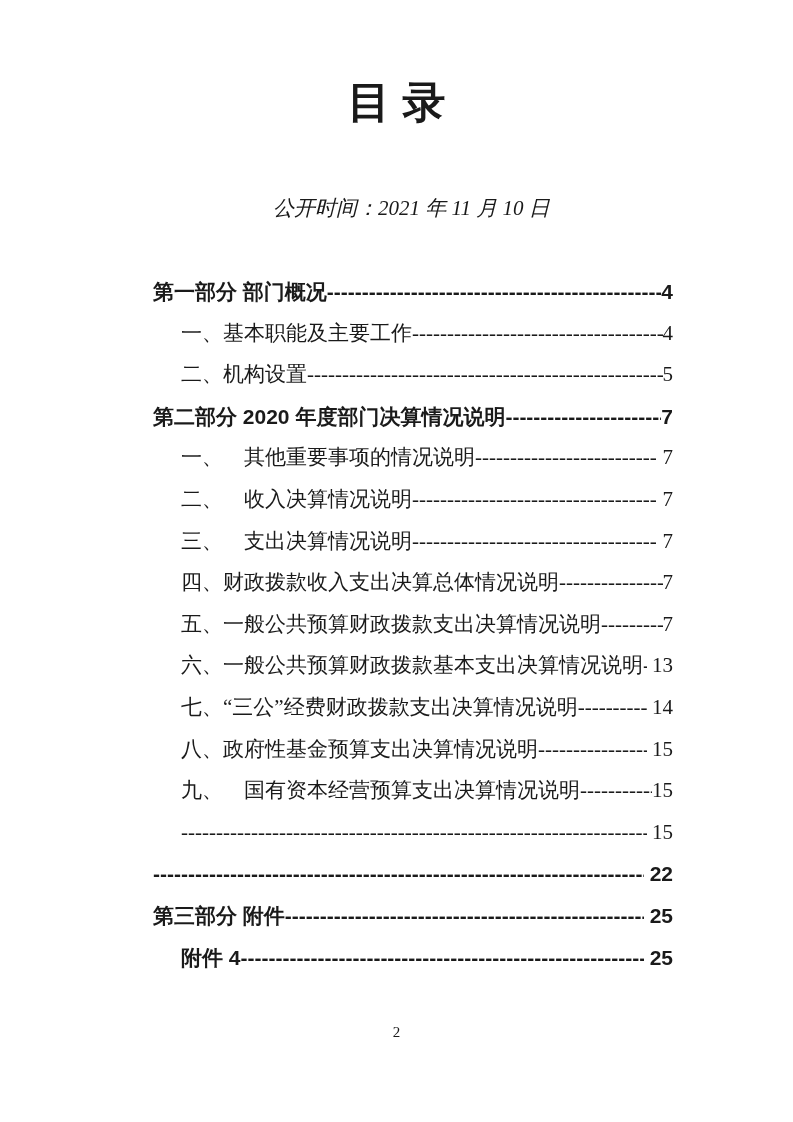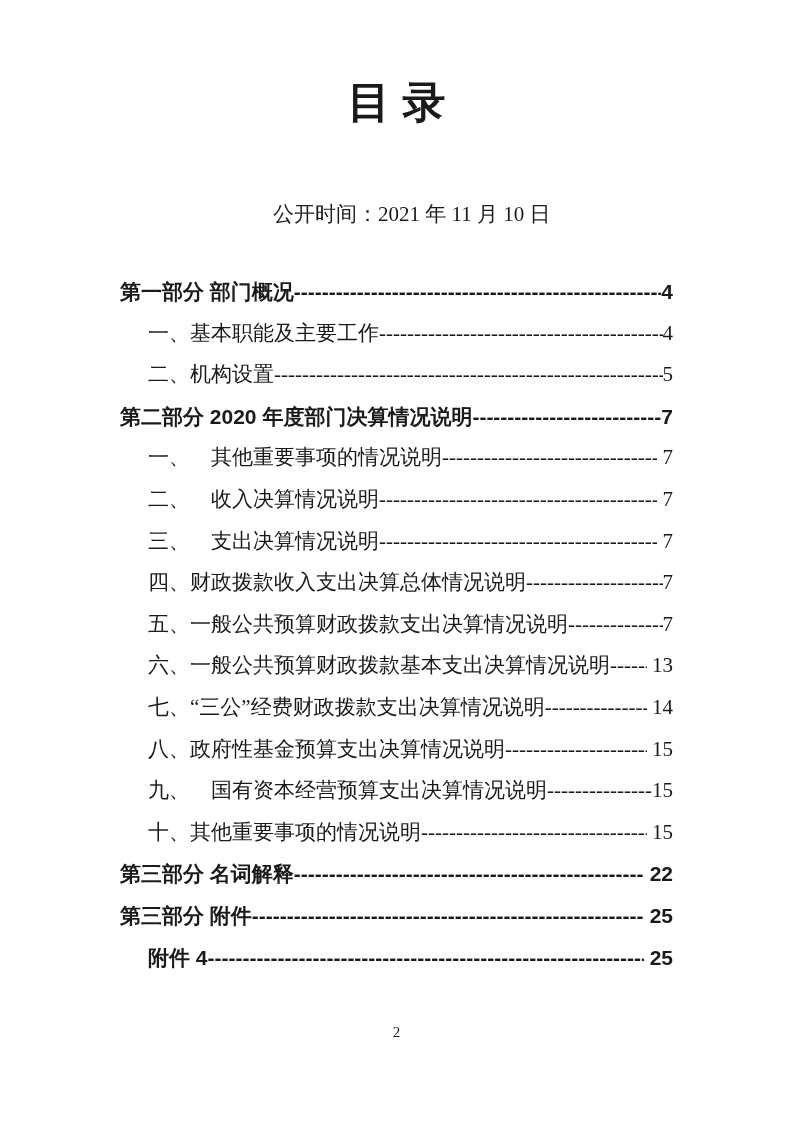--- a/index.html
+++ b/index.html
@@ -21,37 +21,39 @@
     text-align: center;
     font-family: "Liberation Sans", sans-serif;
     font-weight: 700;
     font-size: 43px;
     line-height: 50px;
     letter-spacing: 12px;
     text-indent: 12px;
   }
   .publish-time {
     position: absolute;
-    top: 199px; left: 273px;
+    top: 193px; left: 273px;
     font-size: 21px;
     line-height: 30px;
     white-space: pre;
+    font-style: italic;
   }
   .toc {
     position: absolute;
     top: 271px; left: 120px;
     width: 553px;
   }
   .toc-row {
     display: flex;
     align-items: center;
     height: 41.6px;
     line-height: 41.6px;
     font-size: 21px;
     font-family: "Liberation Serif", serif;
+    margin-left: 33px;
   }
   .toc-row.bold {
     font-family: "Liberation Sans", sans-serif;
     font-weight: 700;
     font-size: 21px;
   }
   .toc-row.indent { padding-left: 28px; }
   .toc-label { white-space: pre; flex: 0 0 auto; }
   .toc-leader {
     flex: 1 1 auto;
@@ -136,26 +138,24 @@
         <span class="toc-label">八、政府性基金预算支出决算情况说明</span>
         <span class="toc-leader">------------------------------------------------------------------------------------------------------------------------------------------------------------------------------------</span>
         <span class="toc-page"> 15</span>
       </div>
       <div class="toc-row indent">
         <span class="toc-label">九、　国有资本经营预算支出决算情况说明</span>
         <span class="toc-leader">------------------------------------------------------------------------------------------------------------------------------------------------------------------------------------</span>
         <span class="toc-page">15</span>
       </div>
       <div class="toc-row indent">
-        <span class="toc-label">十、其他重要事项的情况说明</span>
         <span class="toc-leader">------------------------------------------------------------------------------------------------------------------------------------------------------------------------------------</span>
         <span class="toc-page"> 15</span>
       </div>
       <div class="toc-row bold">
-        <span class="toc-label">第三部分 名词解释</span>
         <span class="toc-leader">------------------------------------------------------------------------------------------------------------------------------------------------------------------------------------</span>
         <span class="toc-page"> 22</span>
       </div>
       <div class="toc-row bold">
         <span class="toc-label">第三部分 附件</span>
         <span class="toc-leader">------------------------------------------------------------------------------------------------------------------------------------------------------------------------------------</span>
         <span class="toc-page"> 25</span>
       </div>
       <div class="toc-row bold indent">
         <span class="toc-label">附件 4</span>

